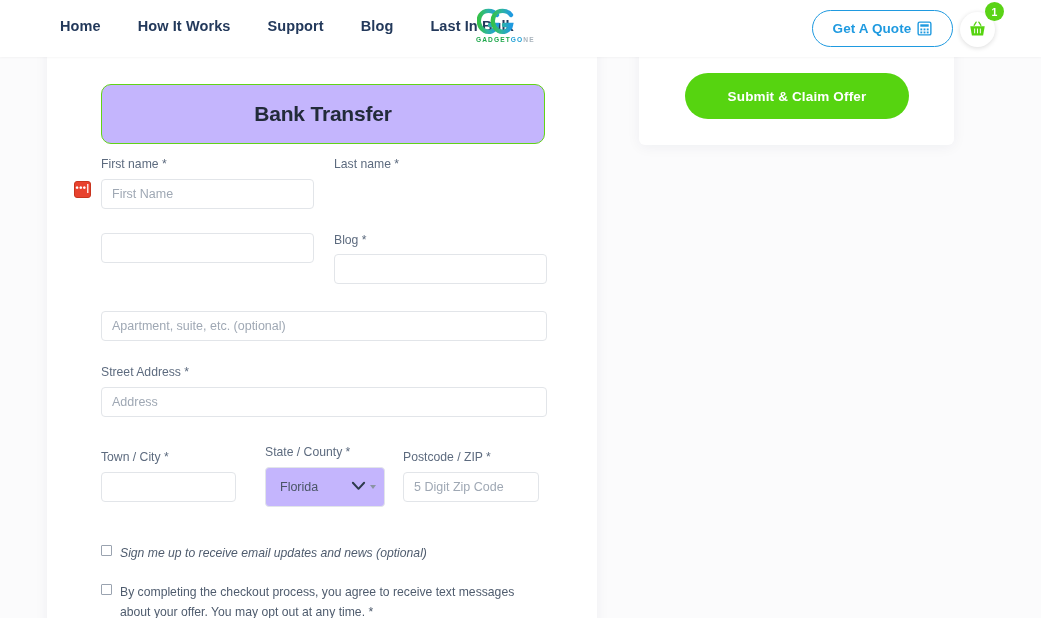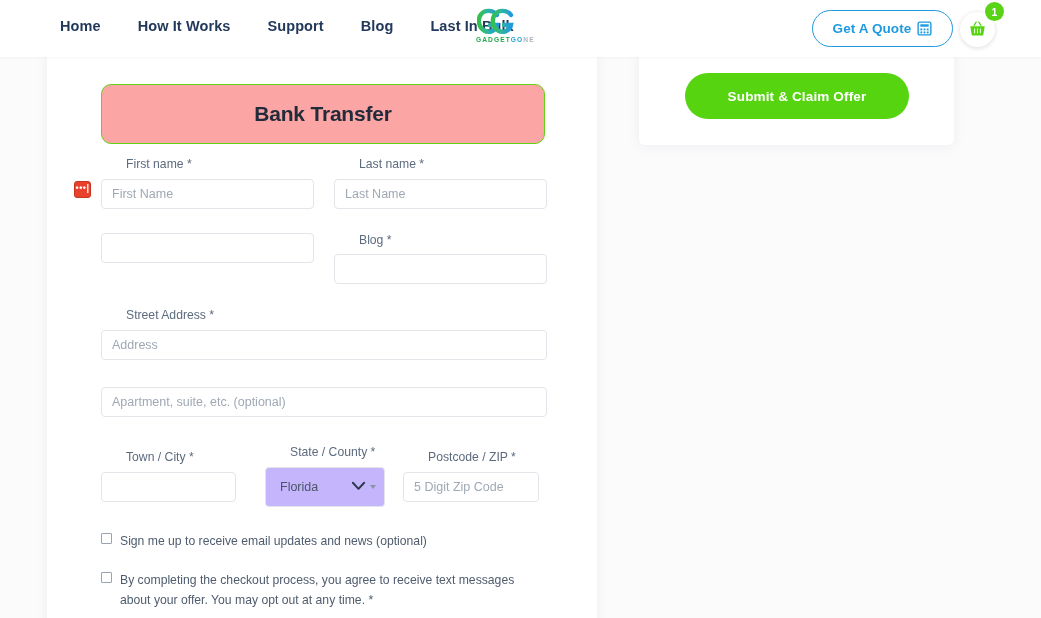--- a/index.html
+++ b/index.html
@@ -177,21 +177,21 @@
 
   
   .method-banner {
     position: absolute;
     left: 54px;
     top: 47px;
     width: 444px;
     height: 60px;
     border: 1.6px solid #62d416;
     border-radius: 10px;
-    background: #fca5a5;
+    background: #c4b5fd;
     display: flex;
     align-items: center;
     justify-content: center;
   }
   .method-title {
     font-size: 21px;
     font-weight: bold;
     color: #222b3a;
     letter-spacing: -0.2px;
   }
@@ -205,21 +205,20 @@
   }
 
   .field-row { display: flex; }
   .field-label {
     display: block;
     font-size: 12.2px;
     color: #5d6b7f;
     margin-bottom: 7px;
     line-height: 1.2;
     white-space: nowrap;
-    margin-left: 25px;
   }
 
   .txt-input {
     width: 100%;
     height: 30px;
     border: 1px solid #e2e5e9;
     border-radius: 4px;
     background: #ffffff;
     font-family: "Liberation Sans", sans-serif;
     font-size: 12.5px;
@@ -382,42 +381,41 @@
           <div style="position:relative;">
             <div class="autofill-icon">
                 <span>•••|</span>
               </div>
             <input class="txt-input" type="text" placeholder="First Name" style="">
           </div>
         </div>
         <div style="width:20px;"></div>
         <div style="width:213px;">
           <label class="field-label">Last name *</label>
-          <input class="txt-input" type="text" placeholder="Last Name" style="">
         </div>
       </div>
 
       <div class="field-row" style="margin-top:24px;">
         <div style="width:213px;">
           <input class="txt-input" type="email" placeholder="" style="">
         </div>
         <div style="width:20px;"></div>
         <div style="width:213px;">
           <label class="field-label">Blog *</label>
           <input class="txt-input" type="tel" placeholder="" style="">
         </div>
       </div>
 
+      <div style="margin-top:27px;">
+        <input class="txt-input" type="text" placeholder="Apartment, suite, etc. (optional)" style="">
+      </div>
+
       <div style="margin-top:24px;">
         <label class="field-label">Street Address *</label>
         <input class="txt-input" type="text" placeholder="Address" style="">
-      </div>
-
-      <div style="margin-top:27px;">
-        <input class="txt-input" type="text" placeholder="Apartment, suite, etc. (optional)" style="">
       </div>
 
       <div class="field-row" style="margin-top:28px; align-items:center;">
         <div style="width:135px;">
           <label class="field-label">Town / City *</label>
           <input class="txt-input" type="text" placeholder="" style="">
         </div>
         <div style="width:29px;"></div>
         <div style="width:120px;">
           <label class="field-label">State / County *</label>
@@ -429,21 +427,21 @@
             <div class="sel-caret"></div>
           </div>
         </div>
         <div style="width:18px;"></div>
         <div style="width:136px;">
           <label class="field-label">Postcode / ZIP *</label>
           <input class="txt-input" type="text" placeholder="5 Digit Zip Code" style="">
         </div>
       </div>
 
-      <div class="check-row" style="margin-top:24px;">
+      <div class="check-row" style="margin-top:36px;font-style:italic;">
         <div class="cbox"></div>
         <div class="check-text">Sign me up to receive email updates and news (optional)</div>
       </div>
 
       <div class="check-row" style="margin-top:19px;">
         <div class="cbox"></div>
         <div class="check-text">By completing the checkout process, you agree to receive text messages about your offer. You may opt out at any time. *</div>
       </div>
 
     </div>

